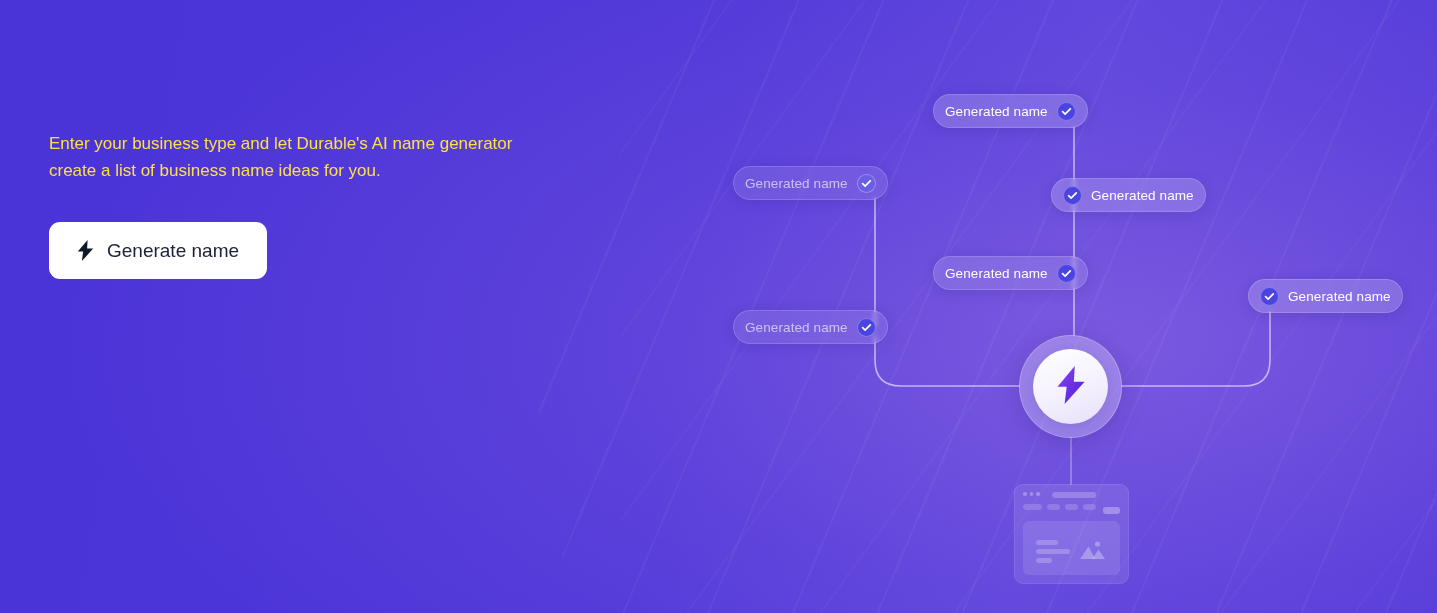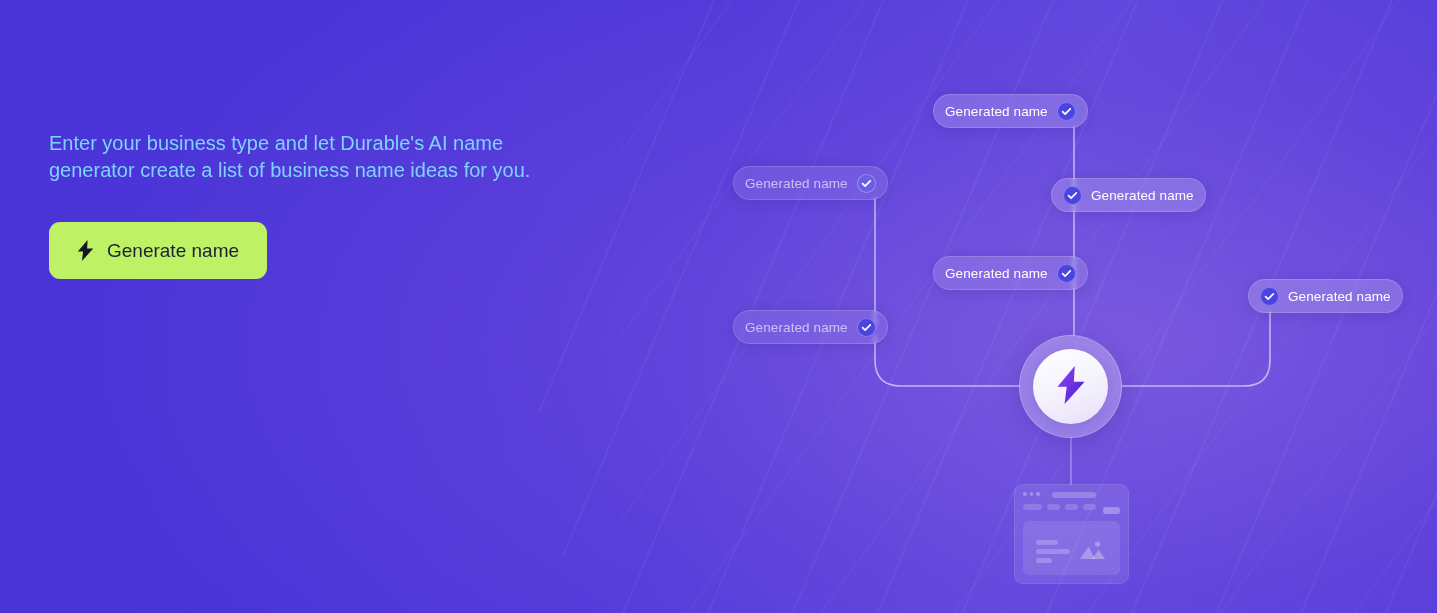--- a/index.html
+++ b/index.html
@@ -83,33 +83,33 @@
     font-family: "Liberation Serif", serif;
     font-weight: 700;
     font-size: 70px;
     line-height: 80px;
     color: #ffffff;
     letter-spacing: -0.5px;
     max-width: 400px;
   }
   #subtitle {
     margin-top: 26px;
-    font-size: 20px;
+    font-size: 17px;
     line-height: 27px;
-    color: #7dd3fc;
+    color: #fde047;
     max-width: 510px;
     font-weight: 400;
   }
 
   #generate-btn {
     margin-top: 38px;
     display: inline-flex;
     align-items: center;
     gap: 13px;
-    background: #bef264;
+    background: #ffffff;
     color: #1b2238;
     border: none;
     border-radius: 11px;
     padding: 0 28px;
     height: 57px;
     font-family: "Liberation Sans", sans-serif;
     font-size: 19px;
     font-weight: 500;
     cursor: pointer;
   }

